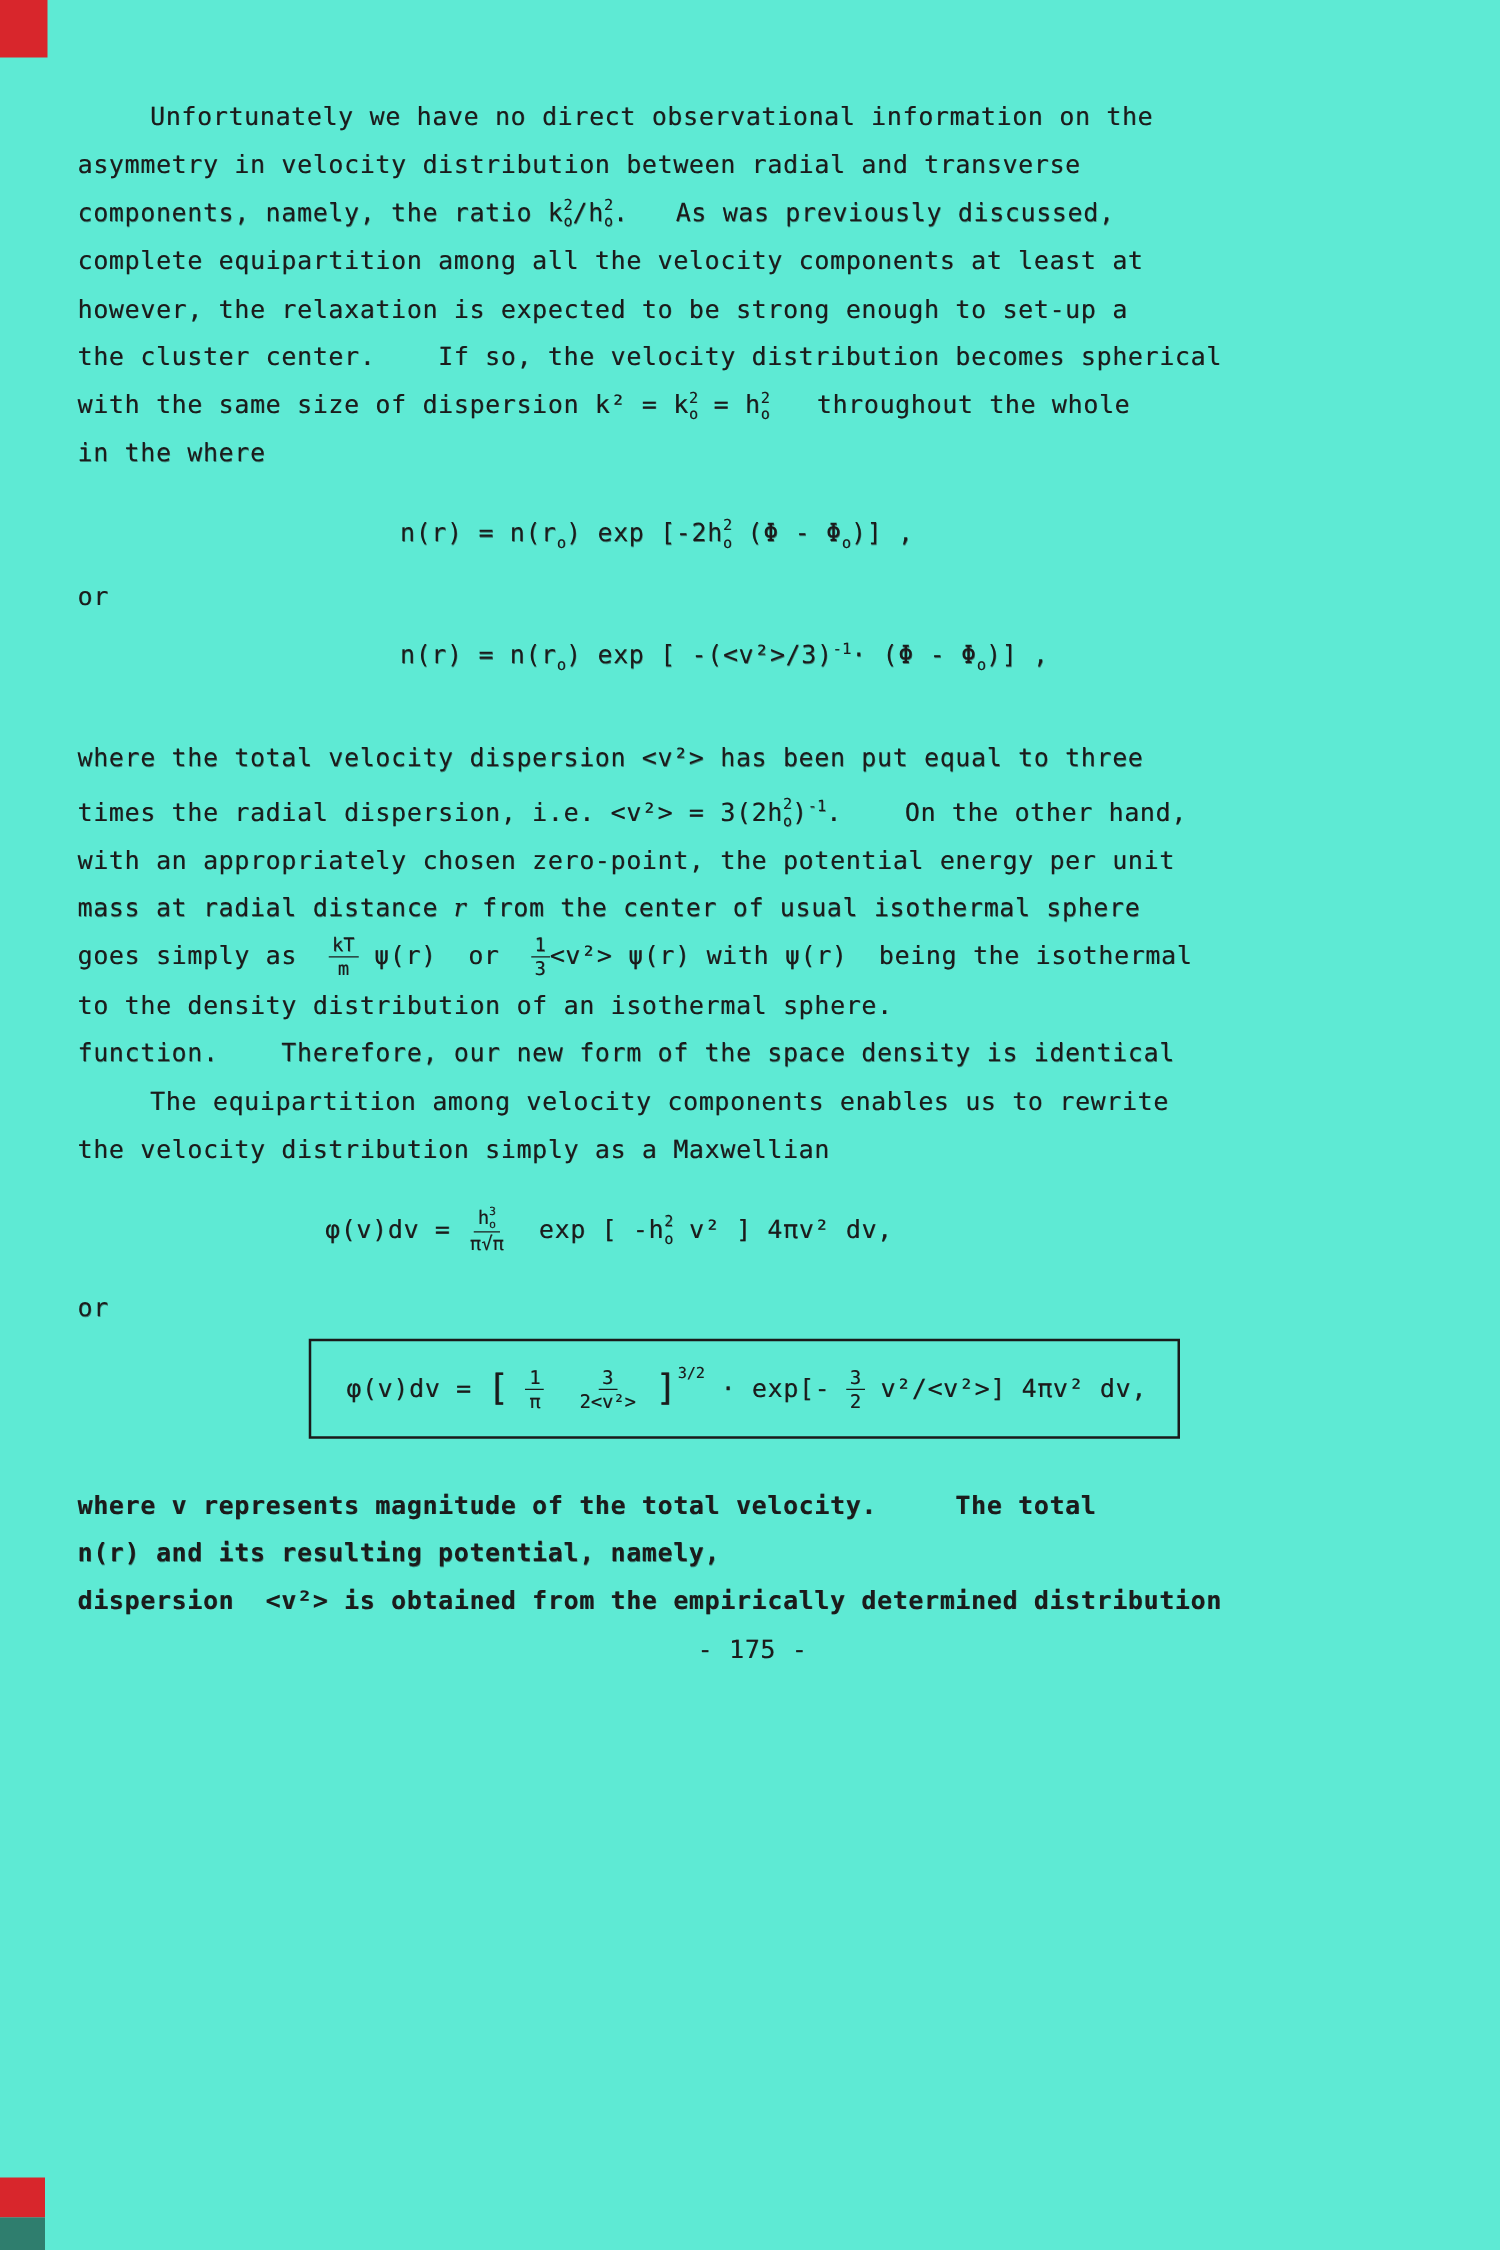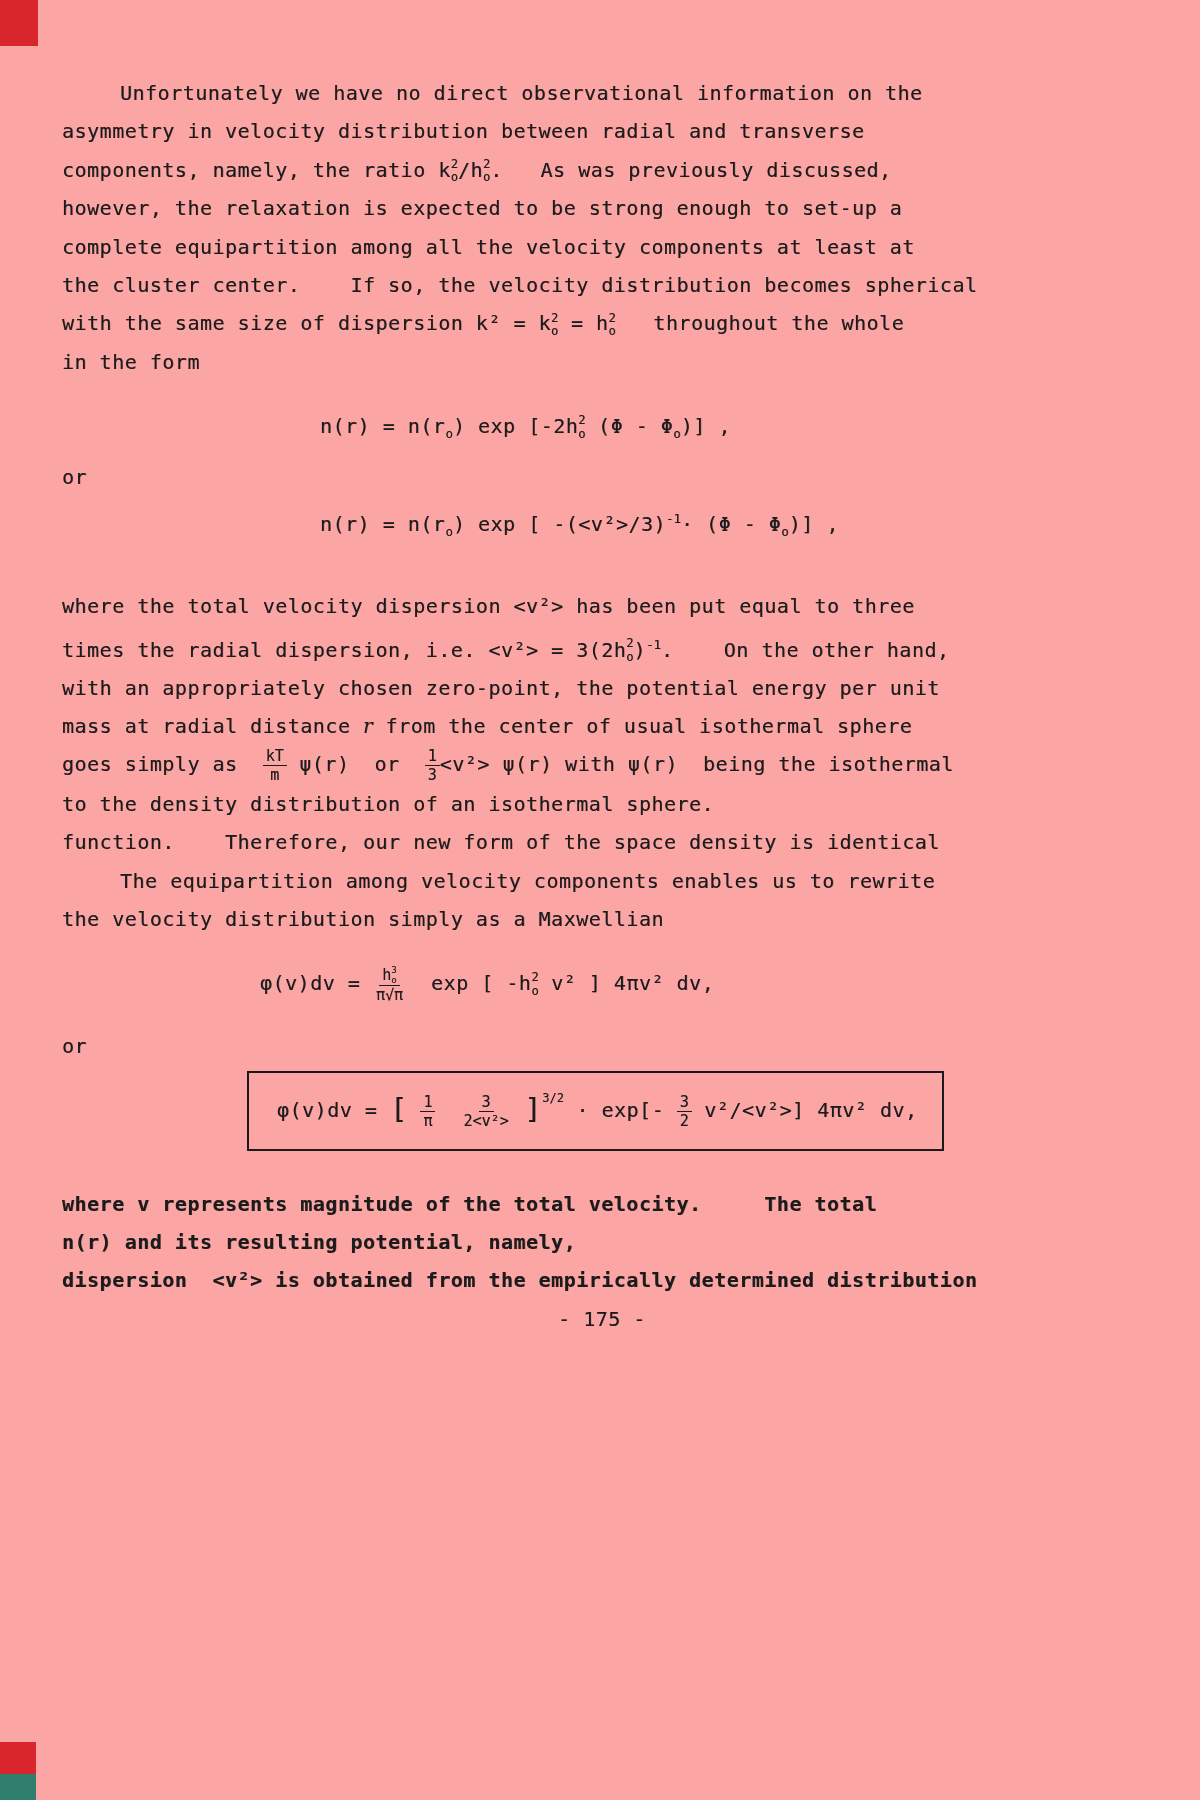--- a/index.html
+++ b/index.html
@@ -1,21 +1,21 @@
 <!DOCTYPE html>
 <html><head>
 <meta charset="utf-8">
 <style>
   html, body { margin: 0; padding: 0; }
   body { background: #e9e9e6; }
   .page {
     position: relative;
     width: 1200px;
     height: 1800px;
-    background: #fca5a5;
+    background: #5eead4;
     overflow: hidden;
     font-family: "DejaVu Sans Mono", "Liberation Mono", monospace;
     color: #1b1b1b;
   }
   .content {
     position: relative;
     padding: 74px 58px 0 62px;
     width: 1080px;
     font-size: 20px;
     line-height: 38.4px;
@@ -87,25 +87,25 @@
   <div class="artifact artifact-tl" style="background: rgb(216, 38, 44);"></div>
   <div class="artifact artifact-bl-red" style="background: rgb(216, 38, 44);"></div>
   <div class="artifact artifact-bl-teal" style="background: rgb(47, 126, 110);"></div>
 
   <main class="content">
 
     <div class="para para-1">
       <div class="line indent">Unfortunately we have no direct observational information on the</div>
       <div class="line">asymmetry in velocity distribution between radial and transverse</div>
       <div class="line">components, namely, the ratio k<span class="ss"><span>2</span><span>o</span></span>/h<span class="ss"><span>2</span><span>o</span></span>.   As was previously discussed,</div>
+      <div class="line">complete equipartition among all the velocity components at least at</div>
       <div class="line">however, the relaxation is expected to be strong enough to set-up a</div>
-      <div class="line">complete equipartition among all the velocity components at least at</div>
       <div class="line">the cluster center.    If so, the velocity distribution becomes spherical</div>
       <div class="line">with the same size of dispersion k² = k<span class="ss"><span>2</span><span>o</span></span> = h<span class="ss"><span>2</span><span>o</span></span>   throughout the whole</div>
-      <div class="line">in the form</div>
+      <div class="line">in the where</div>
     </div>
 
     <div class="eq eq-1">n(r) = n(r<span class="sb">o</span>) exp [-2h<span class="ss"><span>2</span><span>o</span></span> (Φ - Φ<span class="sb">o</span>)] ,</div>
 
     <div class="line or-label-1">or</div>
 
     <div class="eq eq-2">n(r) = n(r<span class="sb">o</span>) exp [ -(&lt;v²&gt;/3)<span class="sp">-1</span>· (Φ - Φ<span class="sb">o</span>)] ,</div>
 
     <div class="para para-2">
       <div class="line">where the total velocity dispersion &lt;v²&gt; has been put equal to three</div>

